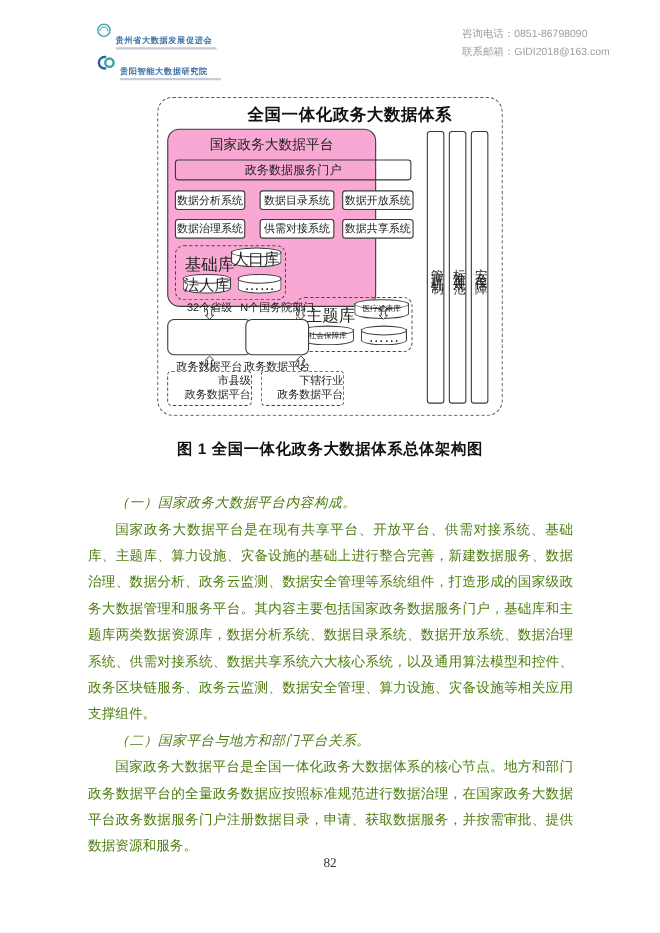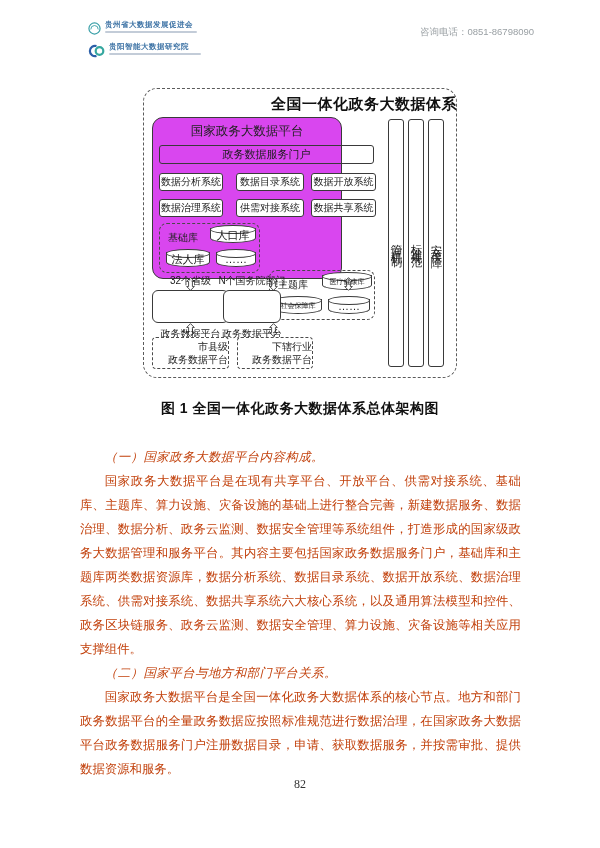--- a/index.html
+++ b/index.html
@@ -7,51 +7,51 @@
   .page {
     position:relative; width:600px; height:848px; margin:0 auto;
     background:#ffffff; overflow:hidden;
     font-family:"Liberation Sans","DejaVu Sans",sans-serif; color:#1c1c1c;
   }
 
   
   .hdr-logos { position:absolute; left:88px; top:20px; }
   .logo-row { display:flex; align-items:flex-start; margin-bottom:3px; }
   .logo-icon { flex:0 0 auto; margin-right:4px; margin-top:1px; }
-  .logo-texts { display:flex; flex-direction:column; }
+  .logo-texts { display:flex; flex-direction:column;margin-top:12px; }
   .logo-name { font-size:7.5px; font-weight:bold; color:#3f74a6; letter-spacing:0.5px; line-height:9px; white-space:nowrap; }
   .logo-sub { height:2.5px; width:92px; background:#c3ccd8; margin-top:1.5px; border-radius:1px; }
   .hdr-contact { position:absolute; left:420px; top:24px; font-size:9.5px; color:#9aa0a4; line-height:16px; white-space:nowrap; }
 
   
   .diagram { position:absolute; left:143px; top:88px; width:314px; height:290px; }
   .diagram-outer { position:absolute; inset:0; border:1.6px dashed #5b5b5b; border-radius:14px; }
-  .diagram-title { position:absolute; top:7px; left:0; width:100%; text-align:right;
+  .diagram-title { position:absolute; top:7px; left:0; width:100%; text-align:center;
     font-size:15px; font-weight:bold; letter-spacing:0.5px; color:#111;padding-left:36px; }
 
   .platform { position:absolute; left:9px; top:29px; width:190px; height:162px;
-    border:1.6px solid #3a3a3a; border-radius:11px; background:#d946ef; }
+    border:1.6px solid #3a3a3a; border-radius:11px; background:#f9a8d4; }
   .platform-title { position:absolute; top:5px; left:0; width:100%; text-align:center; font-size:12.5px; color:#222; }
   .portal { position:absolute; left:6px; top:27px; width:215px; height:19px;
     border:1.2px solid #3a3a3a; border-radius:3px; display:flex; align-items:center; justify-content:center; font-size:11px; }
   .sys-box { position:absolute; height:18px; border:1.2px solid #3a3a3a; border-radius:3px;
     display:flex; align-items:center; justify-content:center; font-size:10px; white-space:nowrap; background:#fff; }
   .r1 { top:55px; } .r2 { top:81px; }
   .c1 { left:6px;  width:64px;font-family:Liberation Mono, monospace; } .c2 { left:83px; width:68px; } .c3 { left:158px; width:65px; }
 
   .lib { position:absolute; top:105px; height:50px; border:1.4px dashed #4a4a4a; border-radius:8px; }
   .lib-base  { left:6px;  width:101px; }
   .lib-theme { left:116px; width:106px;margin-top:47px; }
-  .lib-label { position:absolute; left:8px; top:7px; font-size:10px; color:#222; white-space:nowrap; }
+  .lib-label { position:absolute; left:8px; top:7px; font-size:15px; color:#222; white-space:nowrap; }
 
   .cyl { position:absolute; background:#fff; border:1.1px solid #3a3a3a; border-top:none;
     border-radius:0 0 50% 50% / 0 0 5px 5px; display:flex; align-items:flex-end; justify-content:center; }
   .cyl::before { content:""; position:absolute; top:-3.5px; left:-1.1px; right:-1.1px; height:7px;
     border:1.1px solid #3a3a3a; border-radius:50%; background:#fff; }
-  .cyl span { position:relative; z-index:1; font-size:11px; line-height:10px; padding-bottom:2px; white-space:nowrap; }
+  .cyl span { position:relative; z-index:1; font-size:14px; line-height:10px; padding-bottom:2px; white-space:nowrap; }
   .cyl.small span { font-size:7px; }
 
   .pillar { position:absolute; top:31px; width:16px; height:248px; border:1.6px solid #3a3a3a;
     border-radius:3px; background:#fff; display:flex; align-items:center; justify-content:center; }
   .pillar span { writing-mode:vertical-rl; font-size:11.5px; letter-spacing:4px; color:#1c1c1c; }
   .p1 { left:245px; } .p2 { left:265px; } .p3 { left:285px; }
 
   .varrow { position:absolute; width:13px; height:14px; }
   .a-top { top:189px; } .a-bot { top:235px; }
   .ax1 { left:41px; } .ax2 { left:124px; } .ax3 { left:199px; }
@@ -64,21 +64,21 @@
   .n-dashed { border:1.4px dashed #4a4a4a; border-radius:4px; }
   .nm1 { left:9px;  width:77px; } .nm2 { left:80px; width:58px; } .nm3 { left:172px; width:67px; }
   .nb1 { left:9px;  width:77px; } .nb2 { left:94px; width:76px;padding-left:16px; }
 
   
   .fig-caption { position:absolute; top:400px; left:0; width:100%; text-align:center;
     font-size:14px; font-weight:bold; color:#111; letter-spacing:0.5px; }
 
   .body-text { position:absolute; left:80px; top:445px; width:441px;
     font-family:"Liberation Serif","DejaVu Serif",serif; font-size:12.4px; line-height:24px;
-    color:#c2410c; text-align:justify; }
+    color:#4d7c0f; text-align:justify; }
   .body-text p { text-indent:2em; }
   .para-heading { font-style:italic; letter-spacing:0.5px; }
 
   .page-number { position:absolute; top:777px; left:0; width:100%; text-align:center;
     font-family:"Liberation Serif","DejaVu Serif",serif; font-size:12px; color:#333; }
 </style>
 </head>
 <body>
 
 <div class="page">
@@ -104,20 +104,21 @@
           </svg>
       </span>
       <span class="logo-texts">
         <span class="logo-name">贵阳智能大数据研究院</span>
         <span class="logo-sub"></span>
       </span>
     </div>
   </div>
   <div class="hdr-contact">
     <div>咨询电话：0851-86798090</div>
+    <div>联系邮箱：GIDI2018@163.com</div>
   </div>
 
   <div class="diagram">
     <div class="diagram-outer"></div>
     <div class="diagram-title">全国一体化政务大数据体系</div>
 
     <div class="platform">
       <div class="platform-title">国家政务大数据平台</div>
       <div class="portal">政务数据服务门户</div>
 

